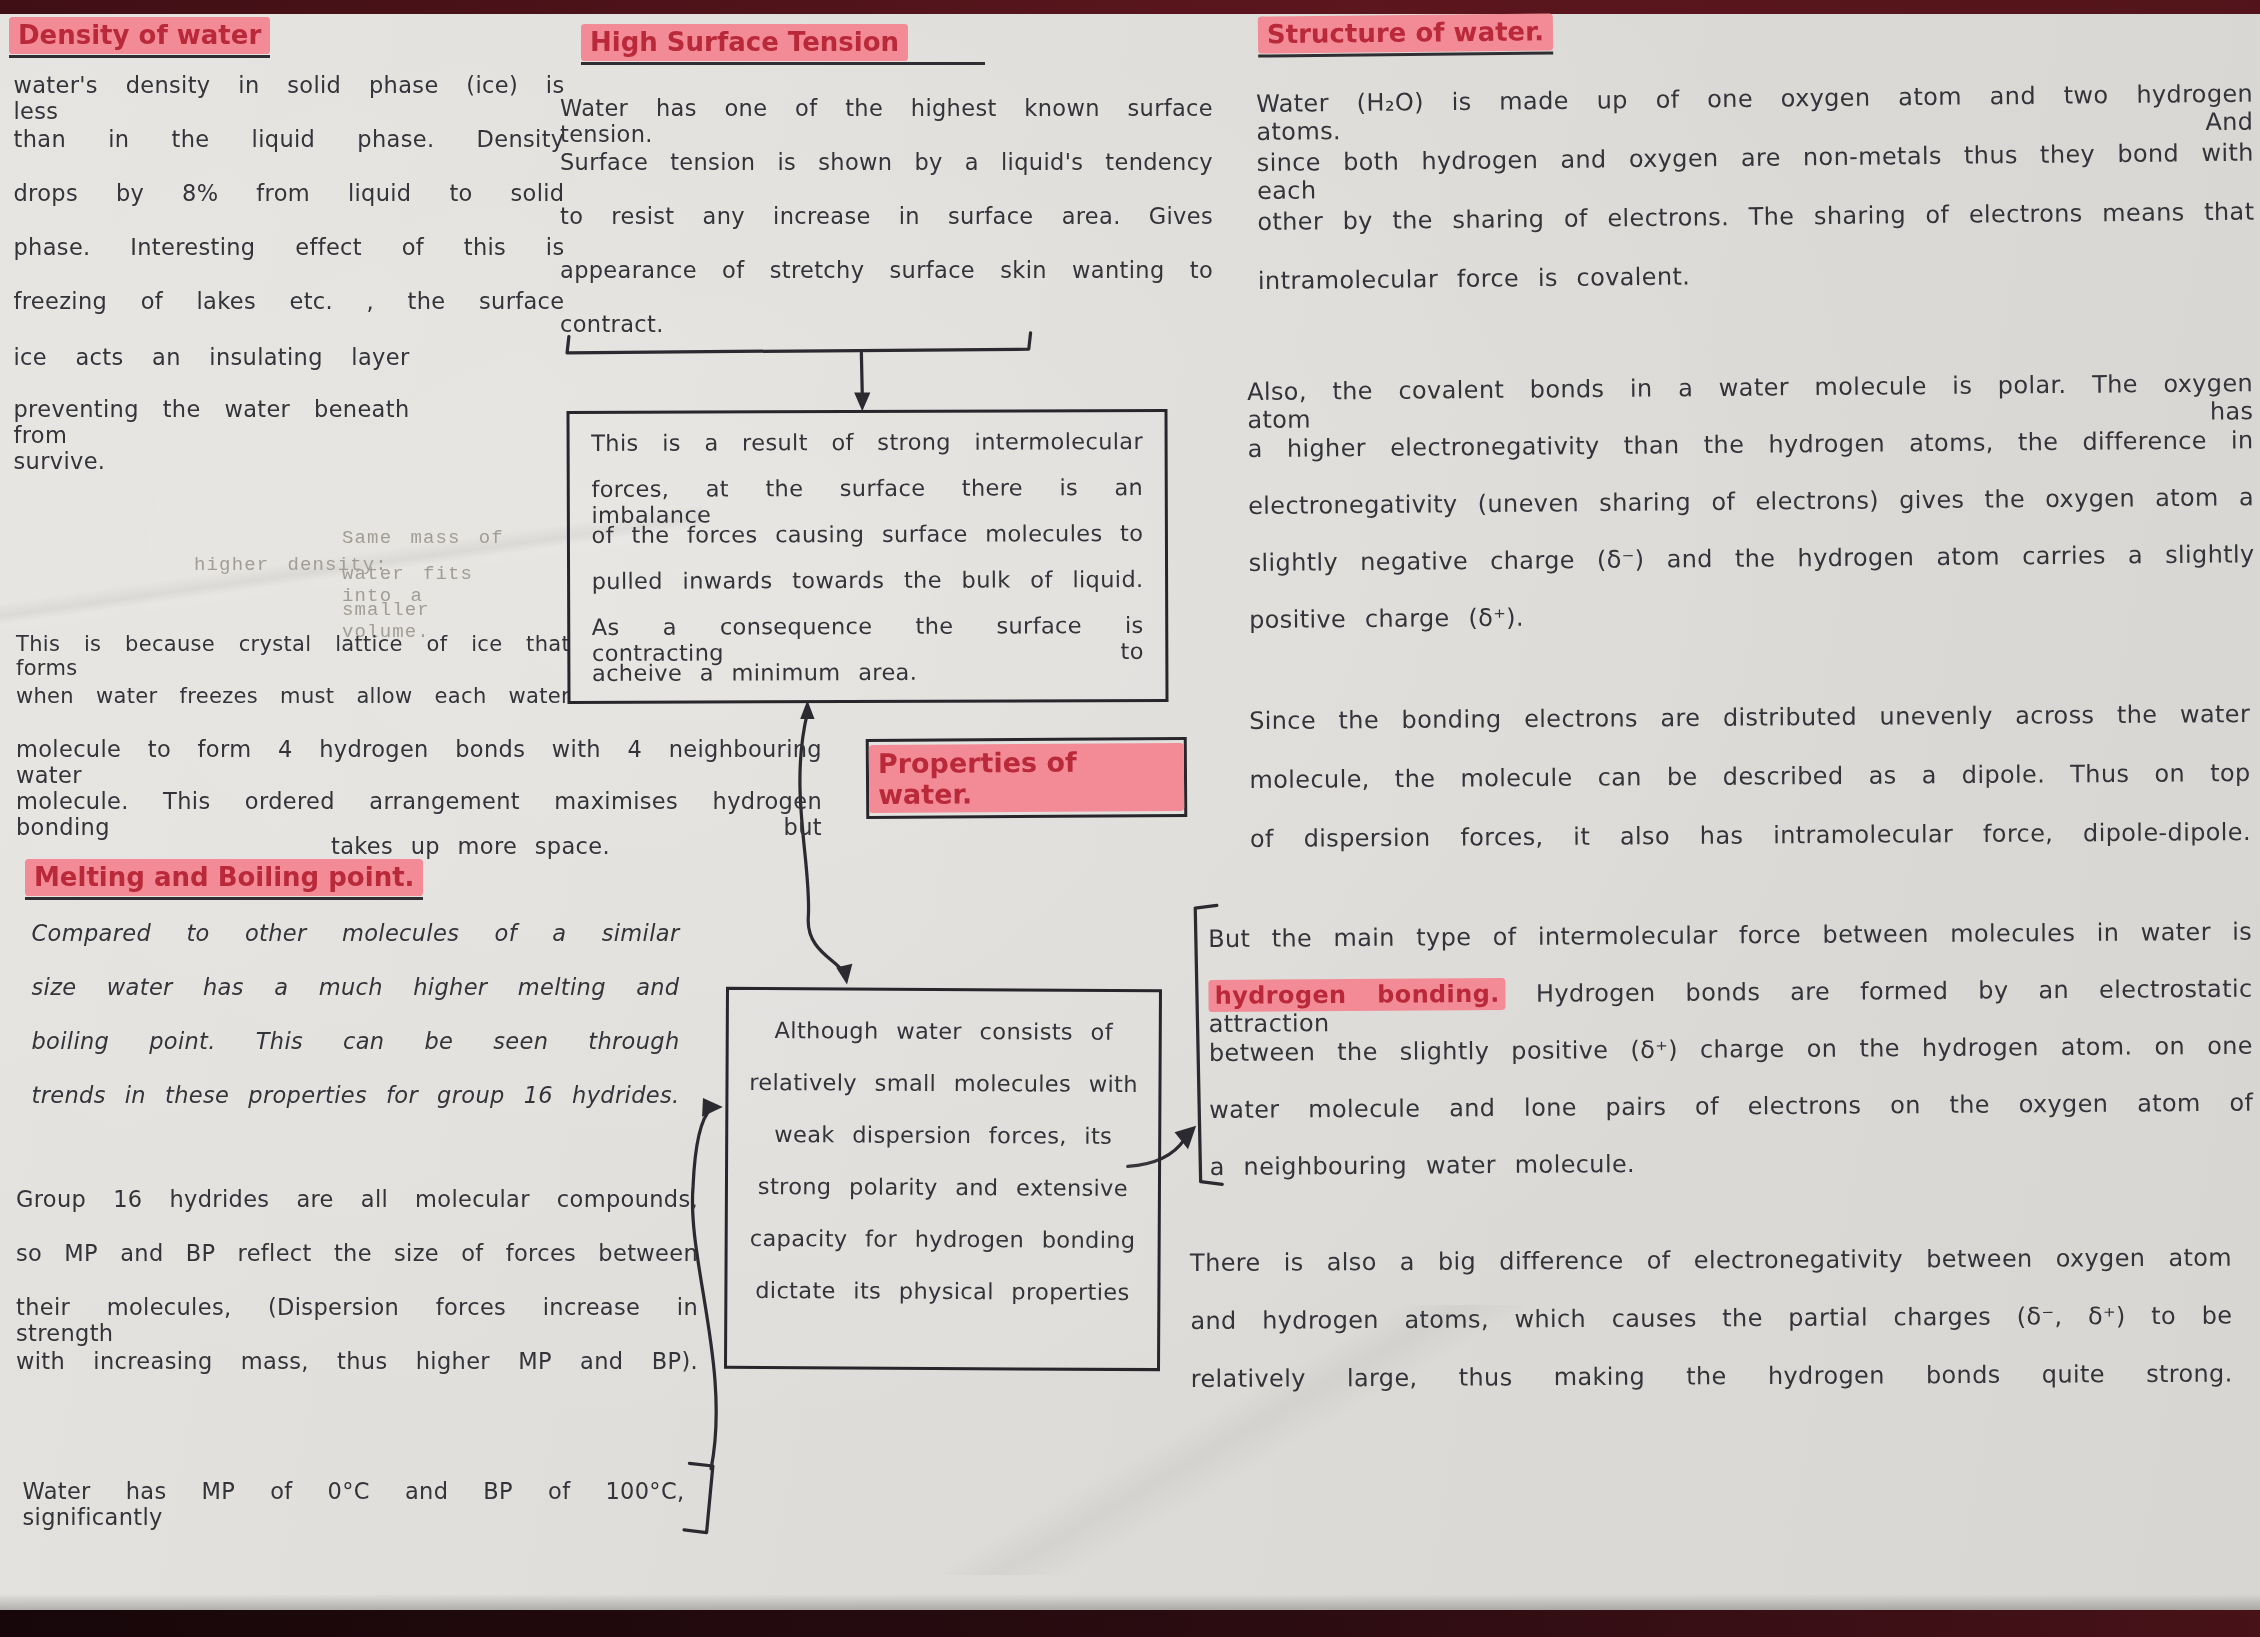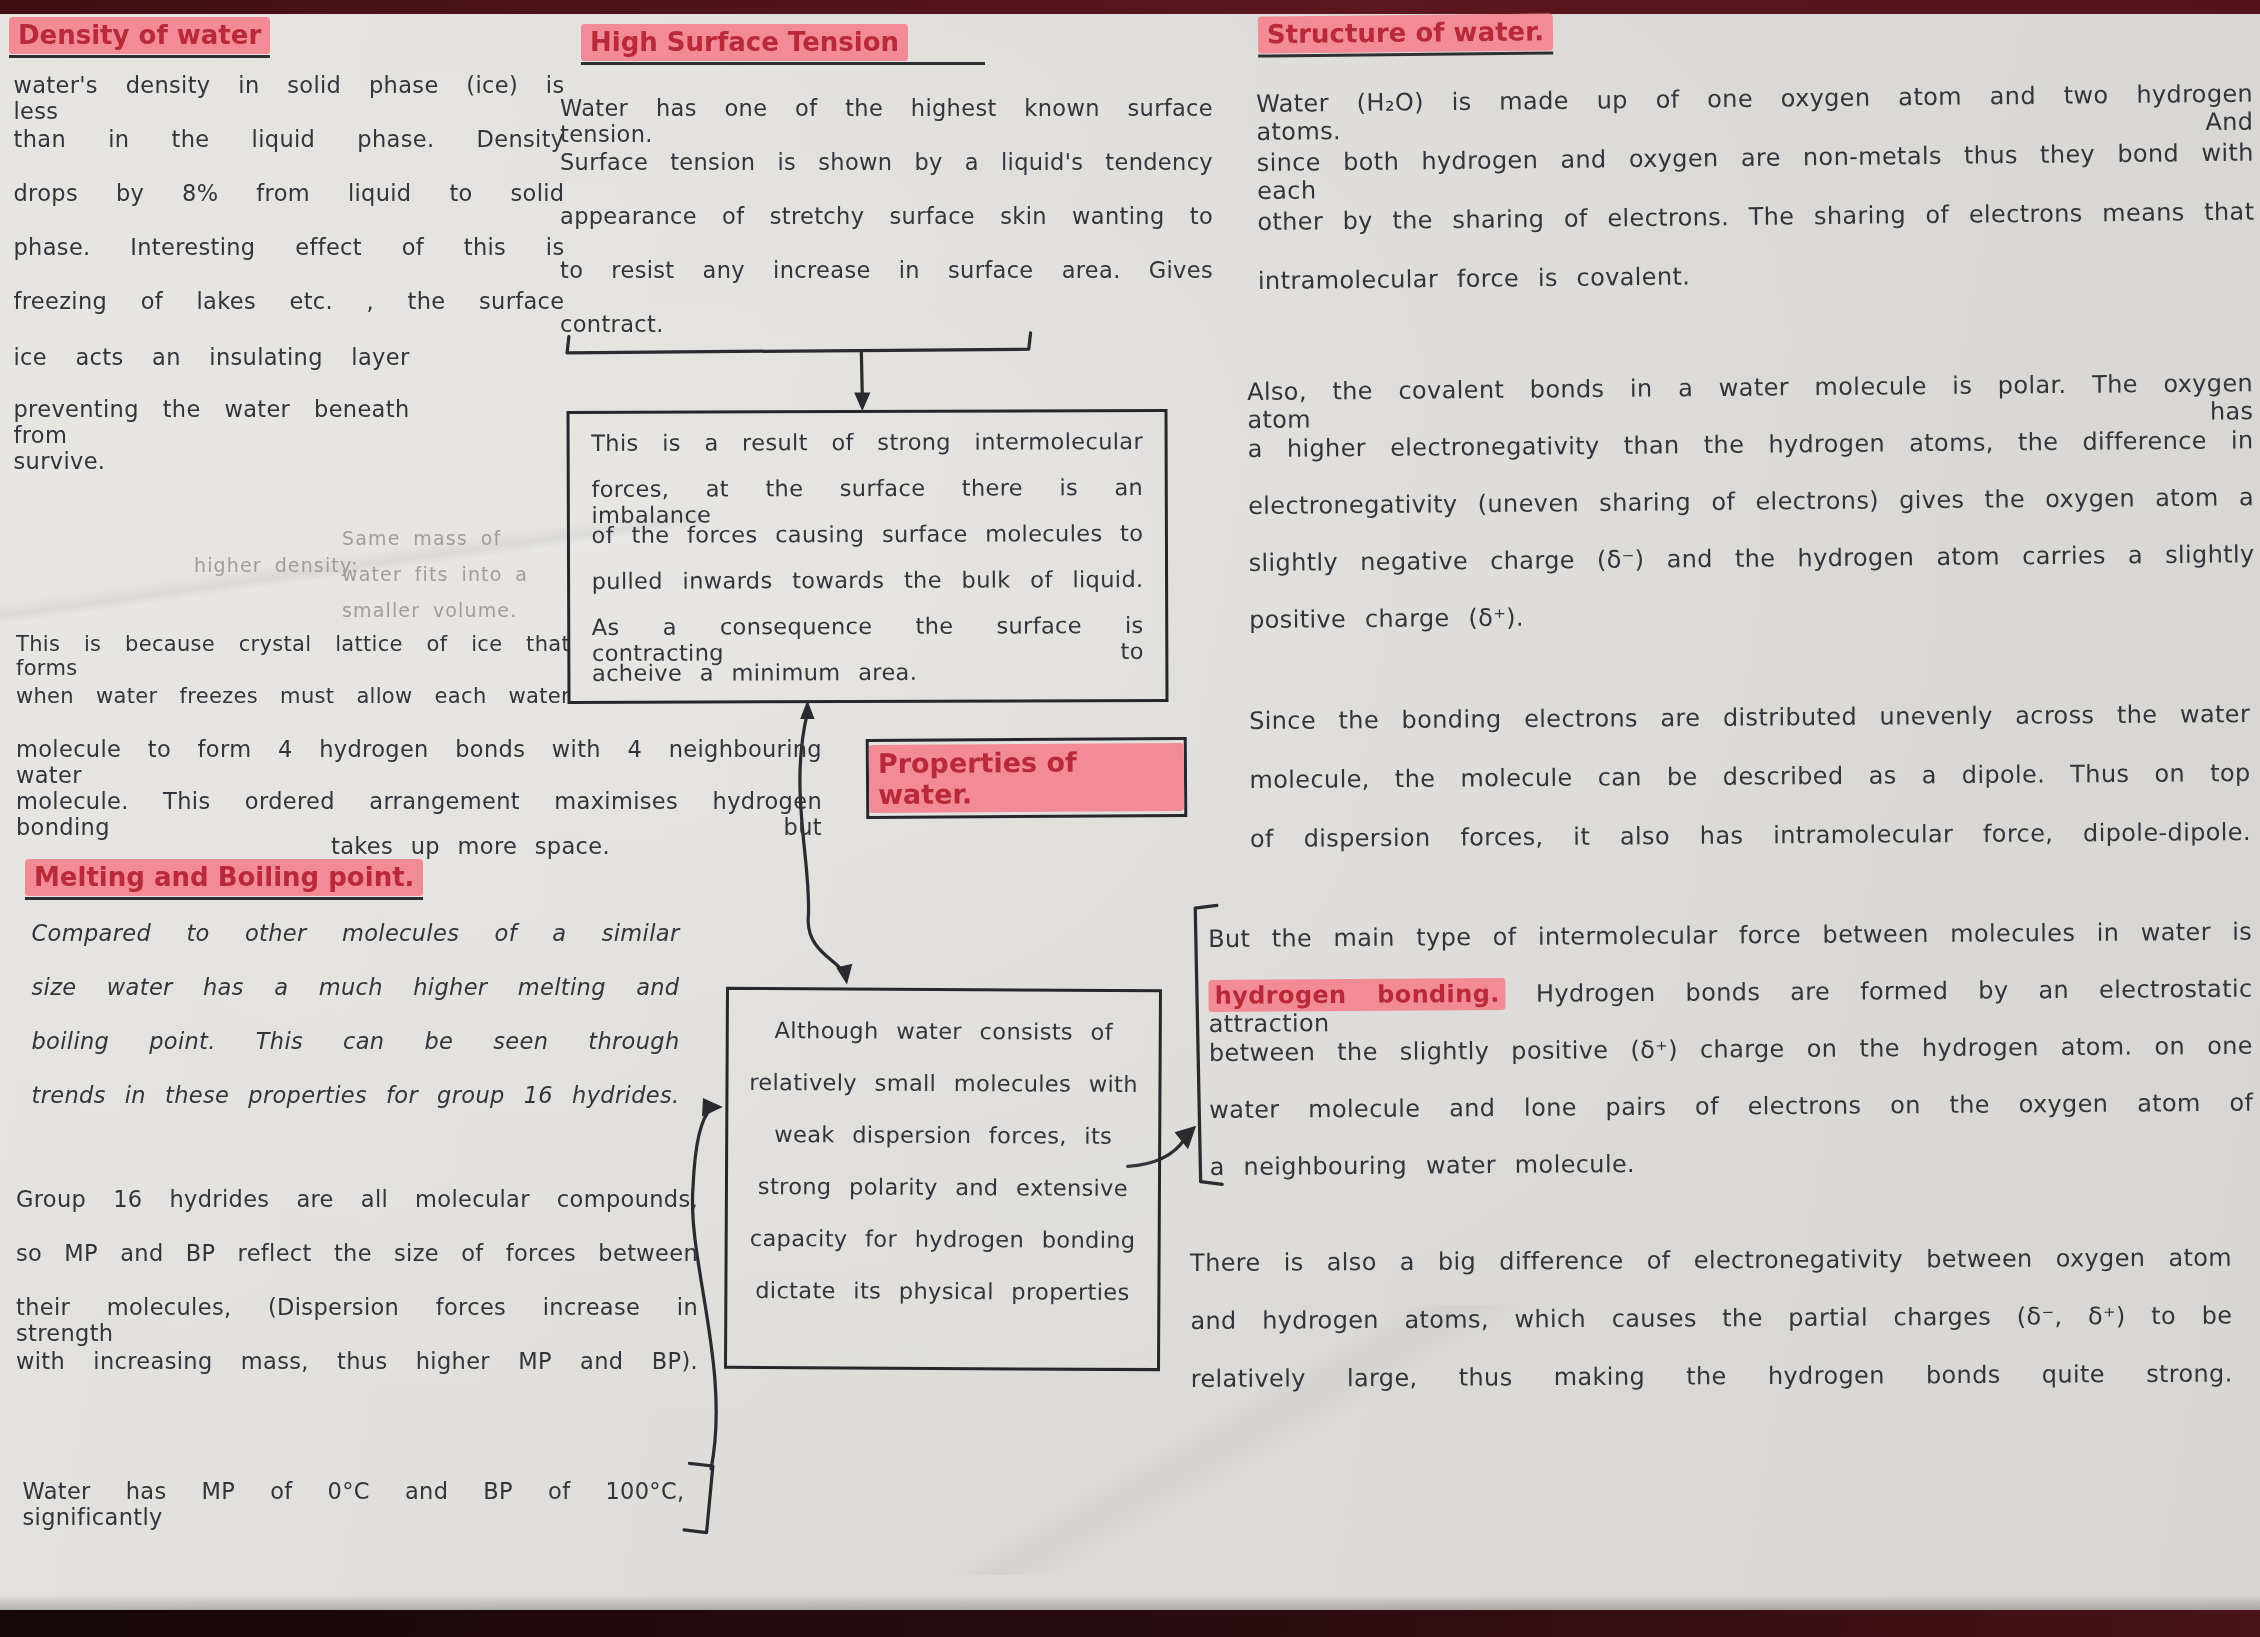--- a/index.html
+++ b/index.html
@@ -34,21 +34,21 @@
 
   .h-left1{left:9px;top:20px;font-size:26px;}
   .h-mid{left:581px;top:27px;font-size:26px;padding-right:77px;}
   .h-right{left:1258px;top:18px;font-size:26px;transform:rotate(-0.6deg);}
   .h-left2{left:25px;top:862px;font-size:26px;}
 
   .p-density-a{left:13.5px;top:72px;width:551px;font-size:22.5px;}
   .p-density-a .line{height:54px;}
   .p-density-b{left:13.5px;top:344px;width:396px;font-size:22.5px;}
   .p-density-b .line{height:52px;}
-  .pencil{position:absolute;color:#a19d96;font-size:19px;letter-spacing:0.06em;word-spacing:0.3em;}
+  .pencil{position:absolute;color:#a19d96;font-size:19px;letter-spacing:0.06em;word-spacing:0.3em;font-family:Liberation Mono, monospace;}
   .label-hd{left:194px;top:554px;}
   .note-hd{left:342px;top:527px;width:189px;}
   .note-hd .line{height:36px;text-align:left;text-align-last:left;}
   .p-lattice-a{left:16px;top:632px;width:554px;font-size:21px;}
   .p-lattice-a .line{height:52px;}
   .p-lattice-b{left:16px;top:736px;width:806px;font-size:22.5px;}
   .p-lattice-b .line{height:52px;}
   .tail{position:absolute;left:331px;top:833px;font-size:22.5px;}
   .p-compare{left:31.5px;top:920px;width:648px;font-size:22.5px;}
   .p-compare .line{height:54px;font-style:italic;}
@@ -163,22 +163,22 @@
   <div class="para hw p-watermp">
       <div class="line">Water has MP of 0°C and BP of 100°C, significantly</div>
     </div>
 
   <div class="heading h-mid underlined">
     <span class="redhl">High Surface Tension</span>
   </div>
   <div class="para hw p-tension">
       <div class="line">Water has one of the highest known surface tension.</div>
       <div class="line">Surface tension is shown by a liquid's tendency</div>
+      <div class="line">to resist any increase in surface area. Gives</div>
       <div class="line">appearance of stretchy surface skin wanting to</div>
-      <div class="line">to resist any increase in surface area. Gives</div>
       <div class="line ns">contract.</div>
     </div>
   <div class="box box1 hw">
       <div class="line">This is a result of strong intermolecular</div>
       <div class="line">forces, at the surface there is an imbalance</div>
       <div class="line">of the forces causing surface molecules to</div>
       <div class="line">pulled inwards towards the bulk of liquid.</div>
       <div class="line">As a consequence the surface is contracting to</div>
       <div class="line ns">acheive a minimum area.</div>
     </div>

